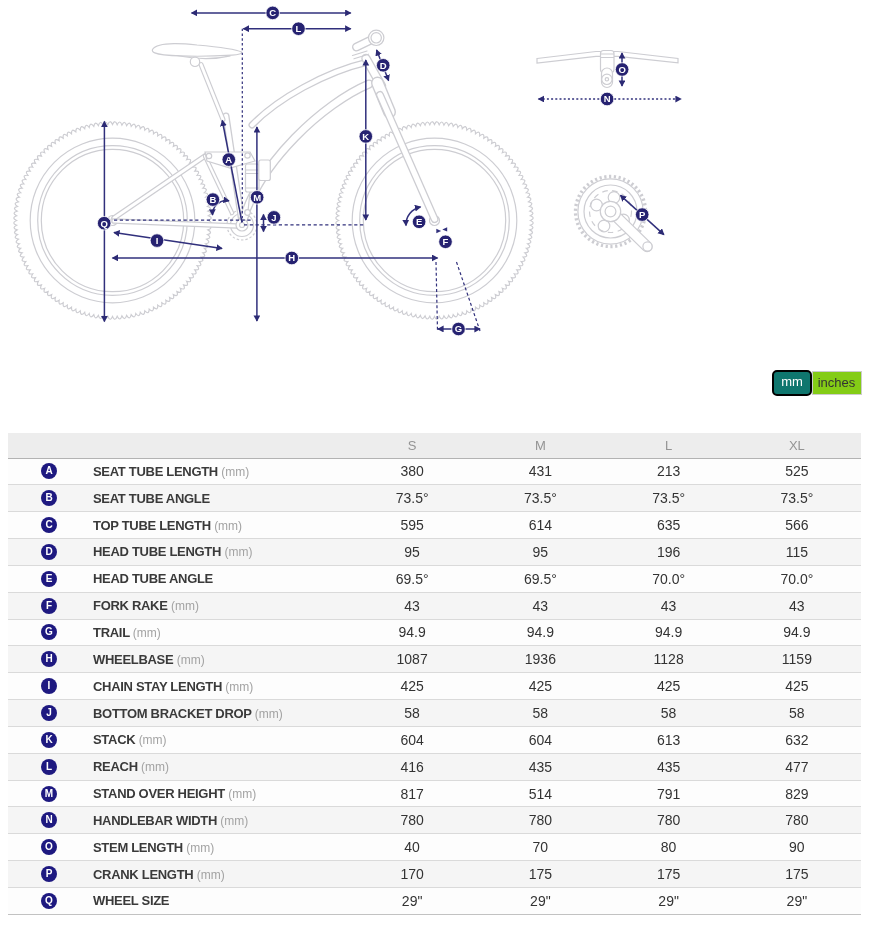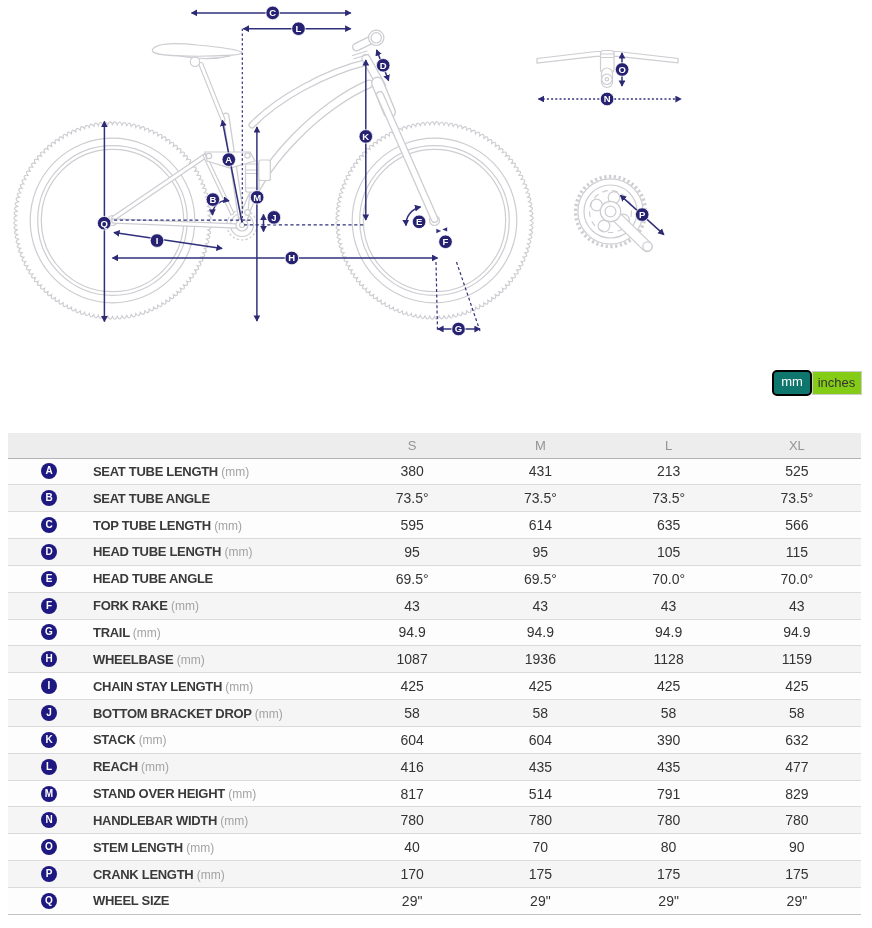--- a/index.html
+++ b/index.html
@@ -227,21 +227,21 @@
       <div class="lb"><span class="bg">C</span>TOP TUBE LENGTH <i>(mm)</i></div>
       <div class="v">595</div>
       <div class="v">614</div>
       <div class="v">635</div>
       <div class="v">566</div>
     </div>
 <div class="r a">
       <div class="lb"><span class="bg">D</span>HEAD TUBE LENGTH <i>(mm)</i></div>
       <div class="v">95</div>
       <div class="v">95</div>
-      <div class="v">105</div>
+      <div class="v">196</div>
       <div class="v">115</div>
     </div>
 <div class="r">
       <div class="lb"><span class="bg">E</span>HEAD TUBE ANGLE</div>
       <div class="v">69.5°</div>
       <div class="v">69.5°</div>
       <div class="v">70.0°</div>
       <div class="v">70.0°</div>
     </div>
 <div class="r a">
@@ -276,21 +276,21 @@
       <div class="lb"><span class="bg">J</span>BOTTOM BRACKET DROP <i>(mm)</i></div>
       <div class="v">58</div>
       <div class="v">58</div>
       <div class="v">58</div>
       <div class="v">58</div>
     </div>
 <div class="r">
       <div class="lb"><span class="bg">K</span>STACK <i>(mm)</i></div>
       <div class="v">604</div>
       <div class="v">604</div>
-      <div class="v">390</div>
+      <div class="v">613</div>
       <div class="v">632</div>
     </div>
 <div class="r a">
       <div class="lb"><span class="bg">L</span>REACH <i>(mm)</i></div>
       <div class="v">416</div>
       <div class="v">435</div>
       <div class="v">435</div>
       <div class="v">477</div>
     </div>
 <div class="r">

